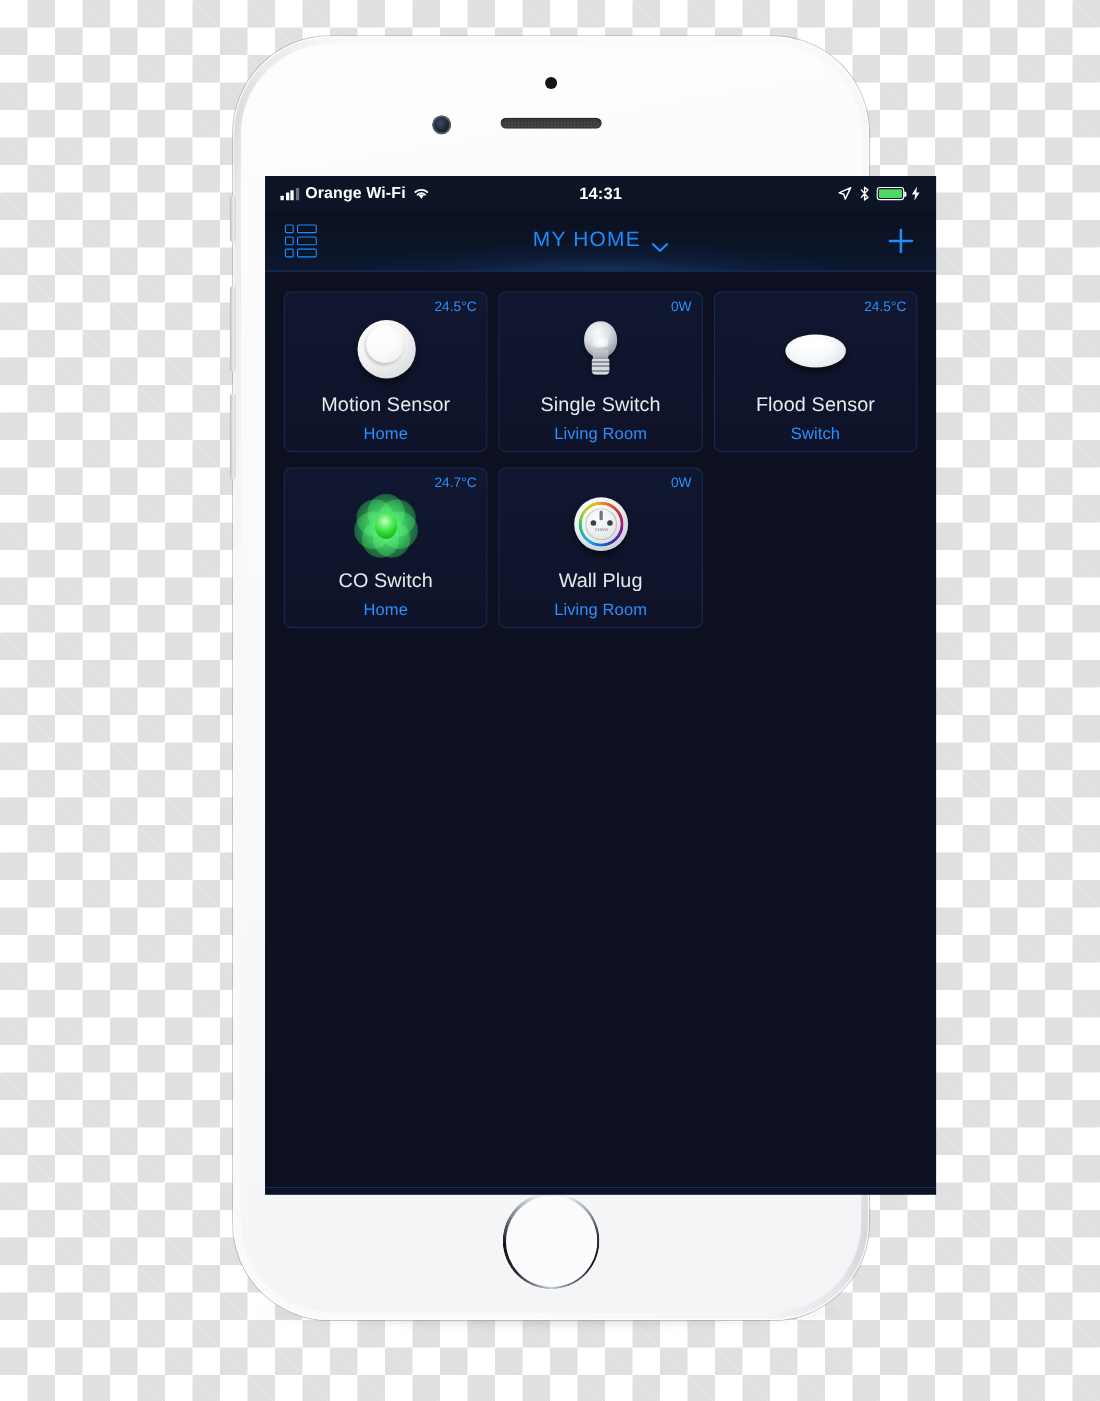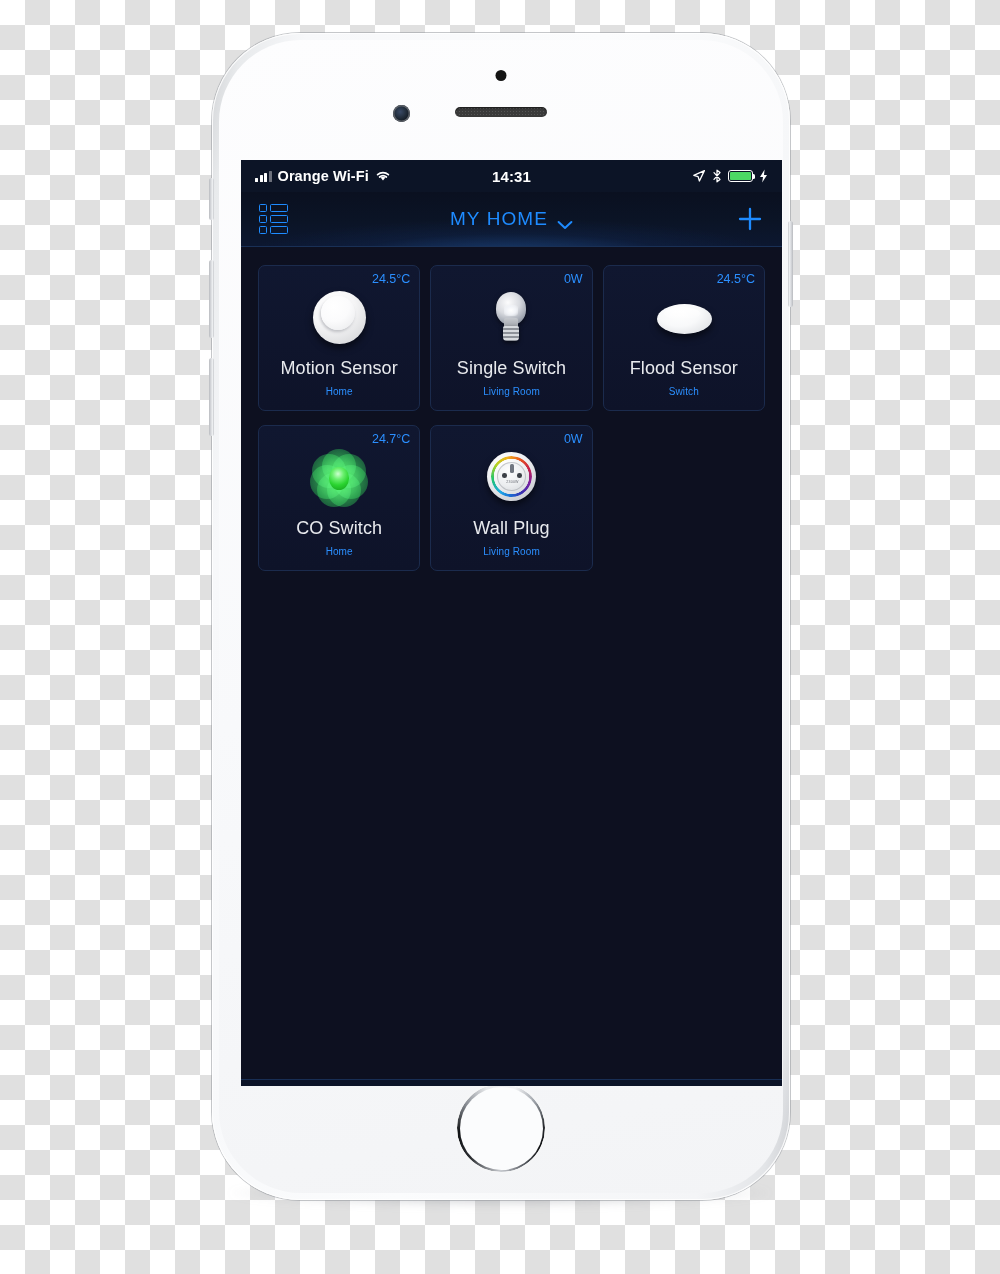--- a/index.html
+++ b/index.html
@@ -130,21 +130,21 @@
     -webkit-mask: linear-gradient(#000 0 0) content-box, linear-gradient(#000 0 0);
     -webkit-mask-composite: xor;
     mask-composite: exclude;
   }
 
   
   .screen {
     position: absolute;
     left: 241px;
     top: 160px;
-    width: 541px;
+    width: 610px;
     height: 926px;
     background: #0d1020;
     overflow: hidden;
   }
 
   
   .status-bar {
     position: relative;
     height: 32px;
     background: #0c1426;
@@ -244,21 +244,21 @@
     margin-bottom: 6px;
   }
   .card-name {
     color: #e8eaee;
     font-size: 18px;
     margin-top: 2px;
     letter-spacing: 0.1px;
   }
   .card-room {
     color: #2b8fff;
-    font-size: 10px;
+    font-size: 15px;
     margin-top: 7px;
     letter-spacing: 0.1px;
   }
 
   
   .motion-outer {
     position: absolute; left: 7px; top: 3px; width: 53px; height: 53px;
     border-radius: 50%;
     background: radial-gradient(circle at 36% 28%, #ffffff 0%, #f6f6f7 42%, #dcdddf 78%, #bfc1c4 100%);
     box-shadow: 0 4px 7px rgba(0,0,0,0.55);

